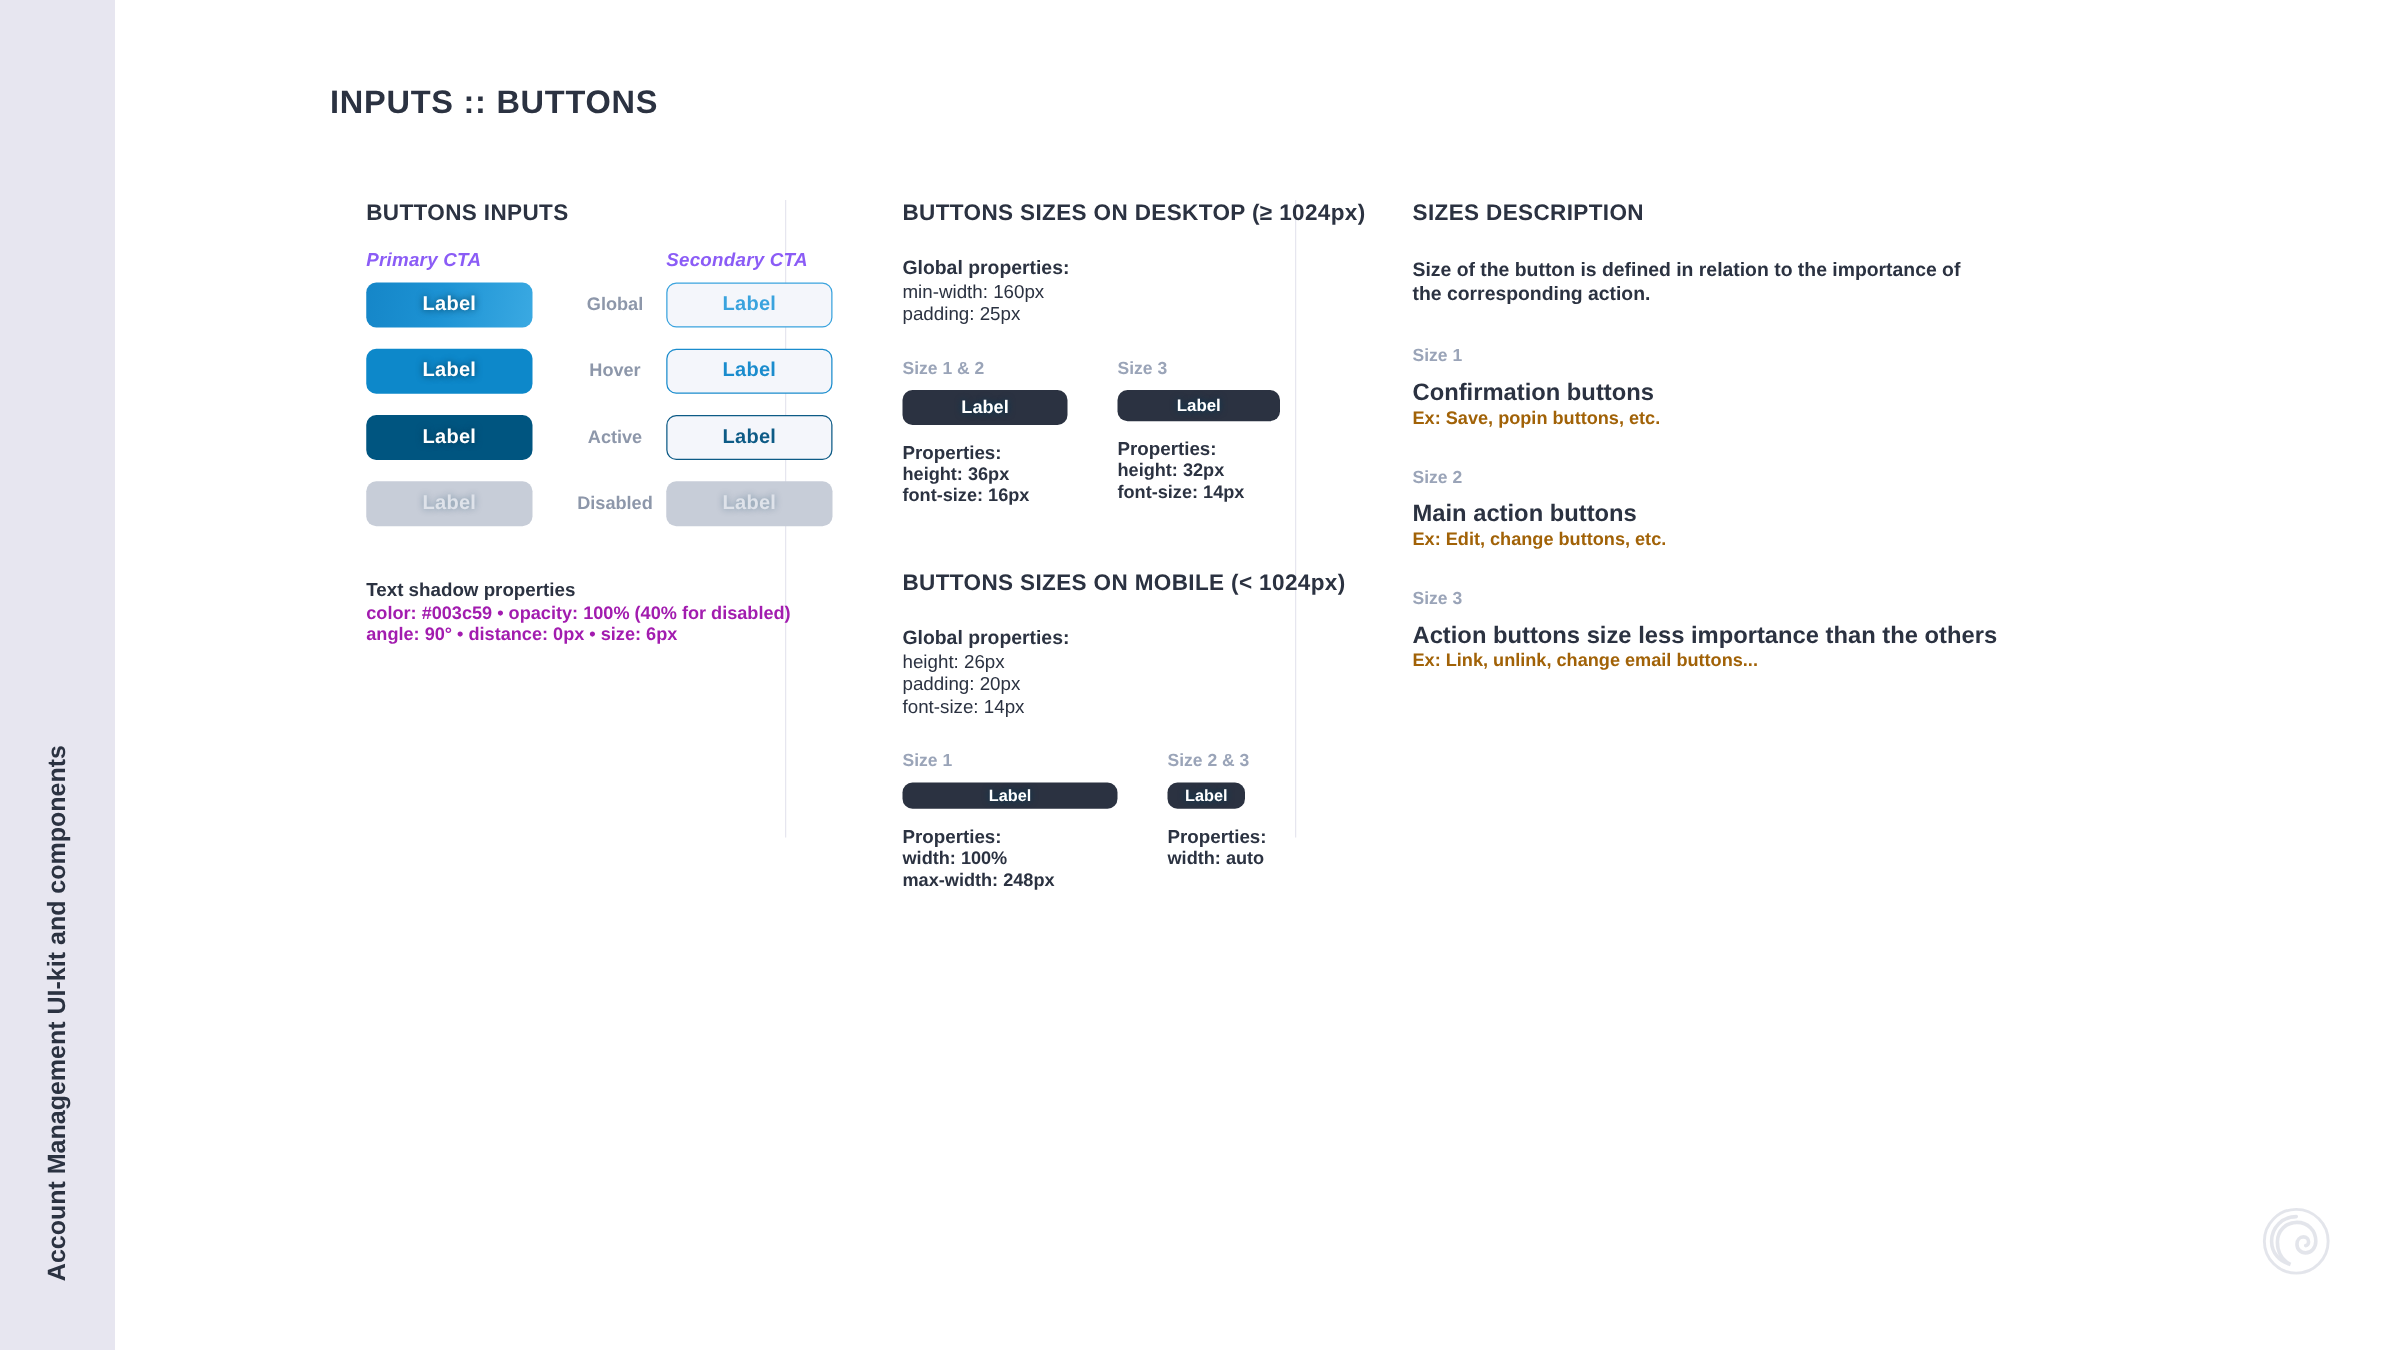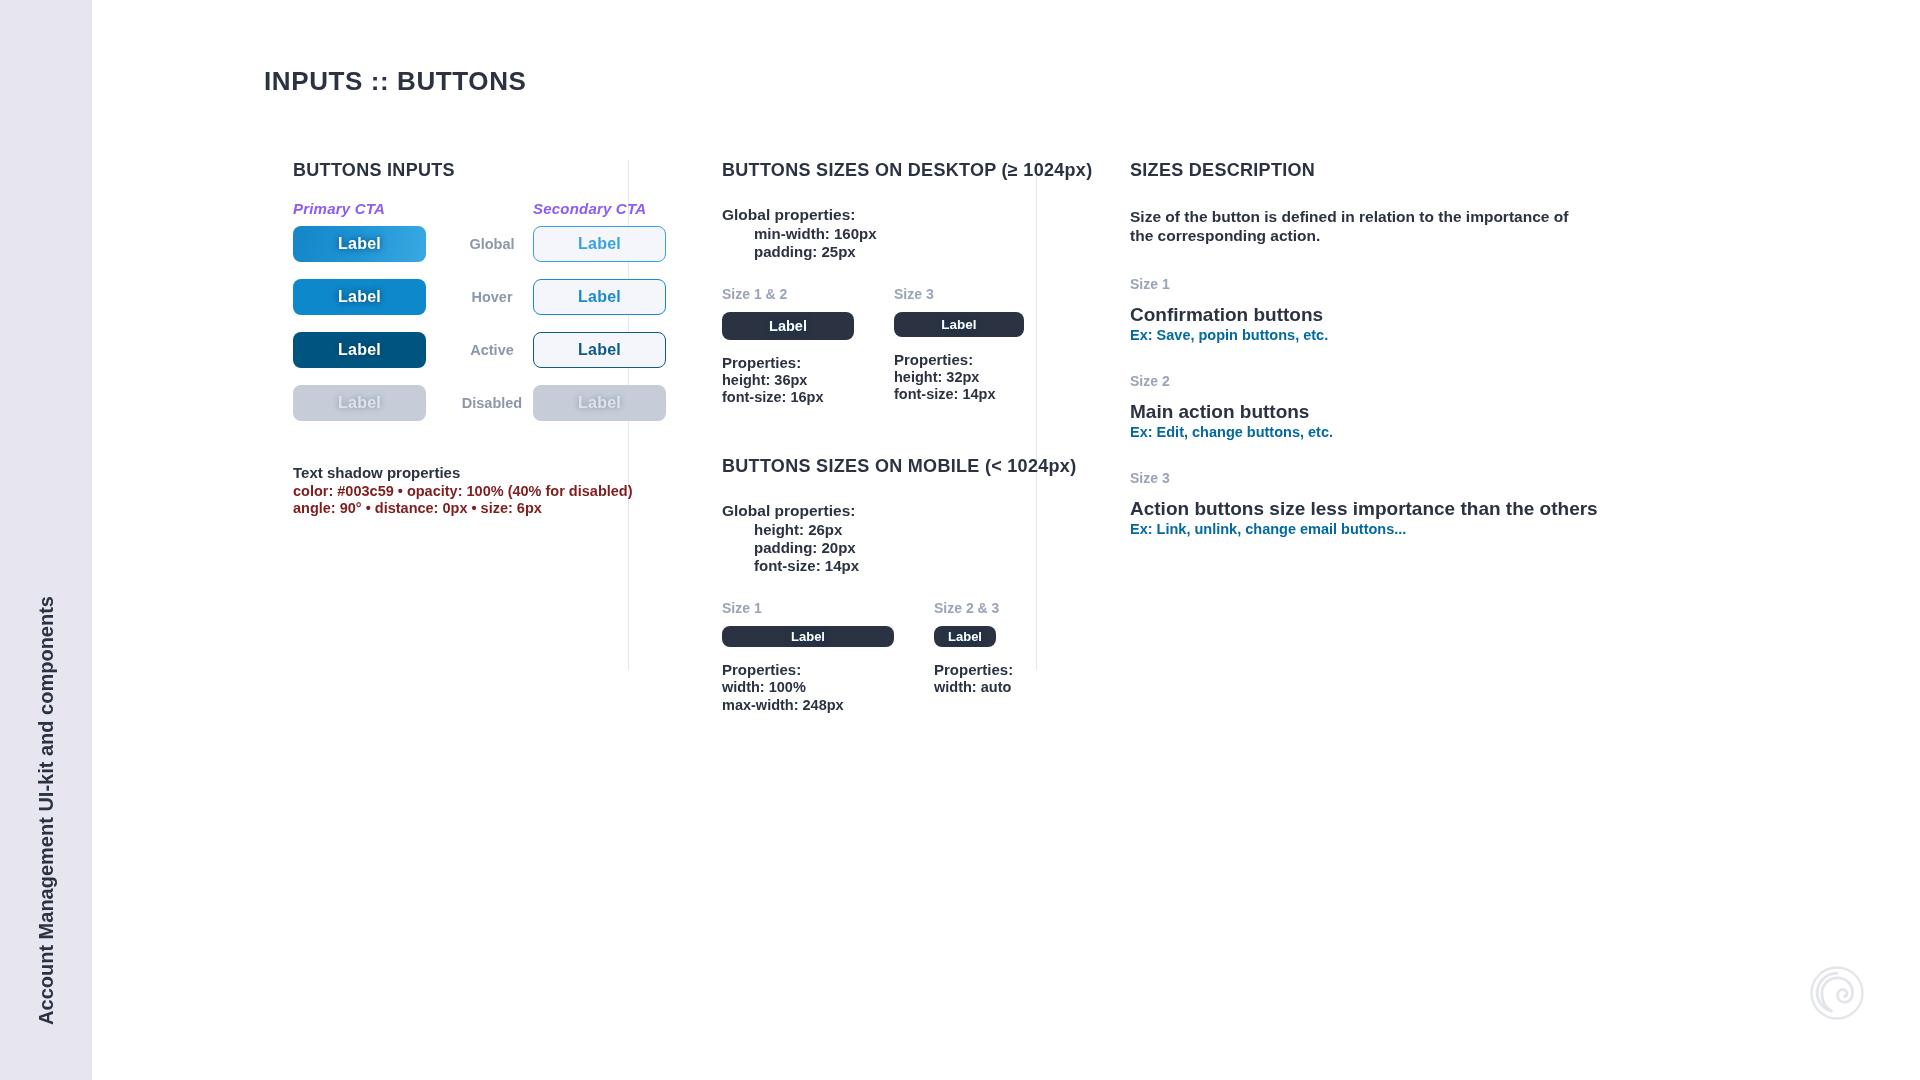--- a/index.html
+++ b/index.html
@@ -137,29 +137,29 @@
     text-shadow: 0 0 6px rgba(0,60,89,0.4);
     cursor: default;
   }
 
   #shadow-props { margin-top: 26px; }
   #shadow-props .h {
     font-size: 15px; font-weight: bold; color: #2b3241;
     margin-bottom: 2px;
   }
   #shadow-props .l {
-    font-size: 14.5px; font-weight: bold; color: #7f1d1d;
+    font-size: 14.5px; font-weight: bold; color: #a21caf;
     line-height: 1.17;
   }
 
   
   #col2 { position: absolute; left: 630px; top: 160px; width: 400px; }
   .global-block { margin-top: 25px; }
   .global-block .h { font-size: 15.5px; font-weight: bold; margin-bottom: 1px; }
-  .global-block .l { font-size: 15px; font-weight: bold; line-height: 1.18; margin-left: 32px; }
+  .global-block .l { font-size: 15px; font-weight: normal; line-height: 1.18; }
 
   .size-grid { position: relative; margin-top: 26px; height: 130px; }
   .size-cell { position: absolute; top: 0; }
   .size-cell.c1 { left: 0; }
   .size-cell.c2 { left: 172px; }
   .size-tag {
     font-size: 14px; font-weight: bold; color: #9aa4b8;
     margin-bottom: 10px;
   }
   .btn-dark {
@@ -187,21 +187,21 @@
   
   #col3 { position: absolute; left: 1038px; top: 160px; width: 480px; }
   #sizes-intro {
     margin-top: 26px;
     font-size: 15.5px; font-weight: bold; line-height: 1.25;
     color: #2b3241;
   }
   .sd-item { margin-top: 30px; }
   .sd-tag { font-size: 14px; font-weight: bold; color: #9aa4b8; margin-bottom: 12px; }
   .sd-title { font-size: 19px; font-weight: bold; color: #2b3241; margin-bottom: 1px; }
-  .sd-ex { font-size: 14.5px; font-weight: bold; color: #0369a1; }
+  .sd-ex { font-size: 14.5px; font-weight: bold; color: #a16207; }
 
   
   #watermark {
     position: absolute;
     right: 54px; bottom: 58px;
     width: 58px; height: 58px;
     opacity: 0.5;
   }
 </style>
 </head>

